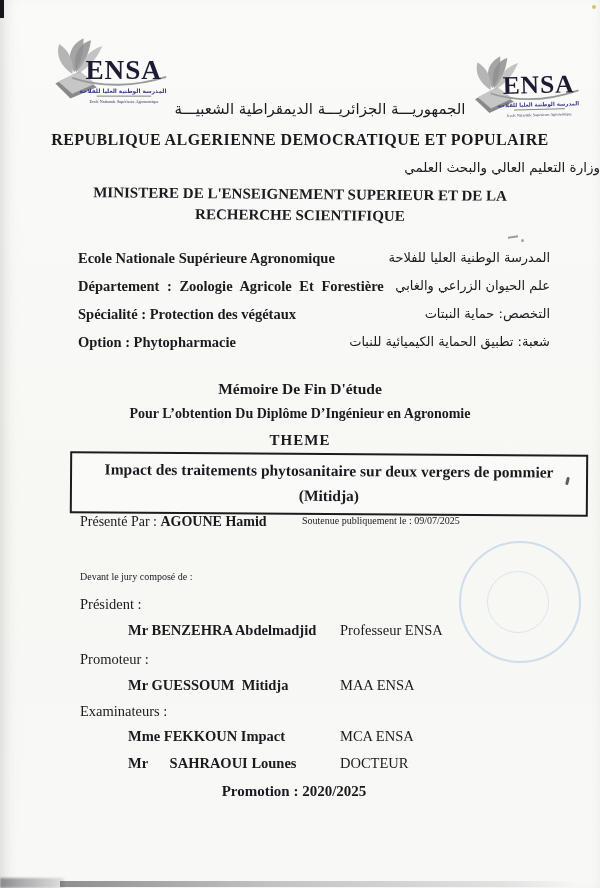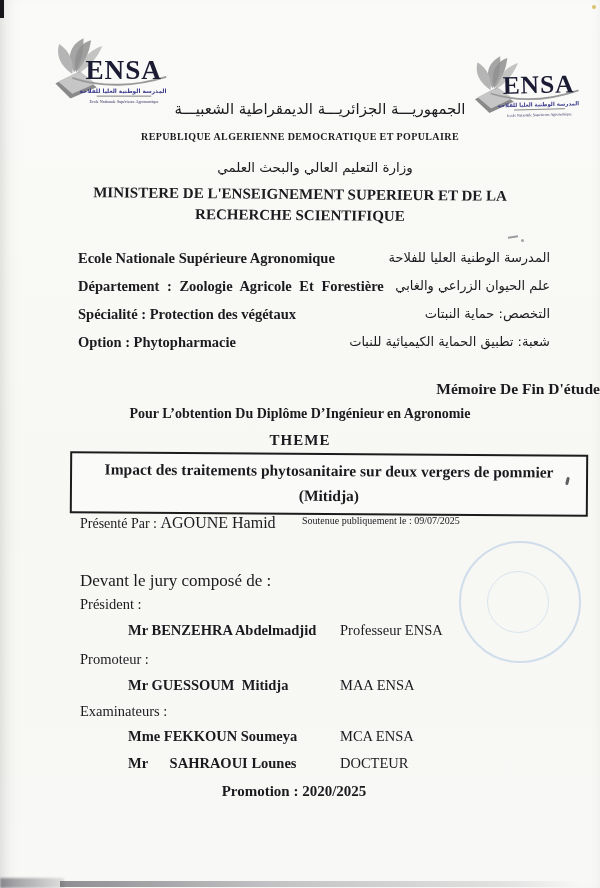--- a/index.html
+++ b/index.html
@@ -10,53 +10,53 @@
     box-shadow: inset 14px 0 20px -16px rgba(0,0,0,.22), inset -8px 0 14px -12px rgba(0,0,0,.10);
   }
   .abs { position:absolute; }
   .ctr { left:0; right:0; text-align:center; }
   .b { font-weight:bold; }
   .ar { font-family:"DejaVu Sans",sans-serif; font-weight:normal; direction:rtl; }
   .pre { white-space:pre-wrap; }
 
   
   .ar-republic { top:100px; left:40px; right:0; text-align:center; font-size:15px; }
-  .republic   { top:131px; font-size:10px; letter-spacing:.4px;font-family:Liberation Serif, serif; }
-  .ar-ministry{ top:159px; left:30px; right:0; text-align:center; font-size:13.5px; }
+  .republic   { top:131px; font-size:16px; letter-spacing:.4px;font-family:Liberation Serif, serif; }
+  .ar-ministry{ top:159px; left:30px; right:0; font-size:13.5px; }
   .ministry   { top:184px; font-size:15px; line-height:21px; transform:rotate(.5deg); }
 
   
   .logo-left  { left:46px; top:34px; width:124px; height:82px; }
   .logo-right { left:466px; top:52px; width:116px; height:76px; transform:rotate(-1.5deg); }
 
   
   .info-row { position:absolute; left:78px; right:50px; height:24px; }
   .info-fr { position:absolute; left:0; top:0; font-weight:bold; font-size:14.5px; white-space:nowrap; }
   .info-ar { position:absolute; right:0; top:0; font-size:13px; white-space:nowrap; }
   .ws-wide { word-spacing:4px; }
   .row1{top:250px} .row2{top:278px} .row3{top:306px} .row4{top:334px}
 
   
-  .memoire  { top:380px; font-size:15.5px;text-align:right; }
+  .memoire  { top:380px; font-size:15.5px; }
   .subtitle { top:406px; font-size:14px; font-weight:bold; }
   .theme-lb { top:432px; font-size:15px; letter-spacing:1px; }
   .theme-box{
     left:70px; top:453px; width:478px; padding:3px 18px 5px;
     border:2.5px solid #1c1c1c; transform:rotate(.4deg);
     font-size:15.5px; font-weight:bold; text-align:center; line-height:25px;
     background:rgba(255,255,255,.35);
   }
 
   
   .present-line { top:514px; left:80px; right:30px; font-size:14px; }
-  .present-name { font-weight:normal; font-size:16px; }
+  .present-name { font-weight:bold; font-size:14px; }
   .defense { position:absolute; left:222px; top:1px; font-size:10px; }
 
   
-  .jury-intro { top:571px; left:80px; font-size:17px; }
+  .jury-intro { top:571px; left:80px; font-size:10px; }
   .jlabel { position:absolute; left:80px; font-size:14.5px; }
   .jname  { position:absolute; left:80px; font-size:14.5px; font-weight:bold;margin-left:48px; }
   .jtitle { position:absolute; left:340px; font-size:14.5px; }
   .y-president{top:596px} .y-benzehra{top:622px} .y-promoteur{top:651px}
   .y-guessoum{top:677px} .y-examinateurs{top:703px} .y-fekkoun{top:728px} .y-sahraoui{top:755px}
   .promotion { top:783px; left:0; right:0; text-align:center; font-size:15px; padding-right:12px; }
 
   
   .stamp-outer { left:459px; top:541px; width:118px; height:118px; border:2px solid rgba(115,162,216,.30); border-radius:50%; }
   .stamp-inner { left:487px; top:571px; width:60px; height:60px; border:1.5px solid rgba(115,162,216,.22); border-radius:50%; }
@@ -140,21 +140,21 @@
   </div>
 
   <div class="abs jury-intro">Devant le jury composé de :</div>
   <div class="jlabel y-president">Président :</div>
   <div class="jname y-benzehra">Mr BENZEHRA Abdelmadjid</div>
   <div class="jtitle y-benzehra">Professeur ENSA</div>
   <div class="jlabel y-promoteur">Promoteur :</div>
   <div class="jname pre y-guessoum">Mr GUESSOUM  Mitidja</div>
   <div class="jtitle y-guessoum">MAA ENSA</div>
   <div class="jlabel y-examinateurs">Examinateurs :</div>
-  <div class="jname y-fekkoun">Mme FEKKOUN Soumeya</div>
+  <div class="jname y-fekkoun">Mme FEKKOUN Impact</div>
   <div class="jtitle y-fekkoun">MCA ENSA</div>
   <div class="jname pre y-sahraoui">Mr      SAHRAOUI Lounes</div>
   <div class="jtitle y-sahraoui">DOCTEUR</div>
 
   <div class="abs b promotion">Promotion : 2020/2025</div>
 
   <div class="abs stamp-outer"></div>
   <div class="abs stamp-inner"></div>
 
   <div class="abs art-topleft"></div>

